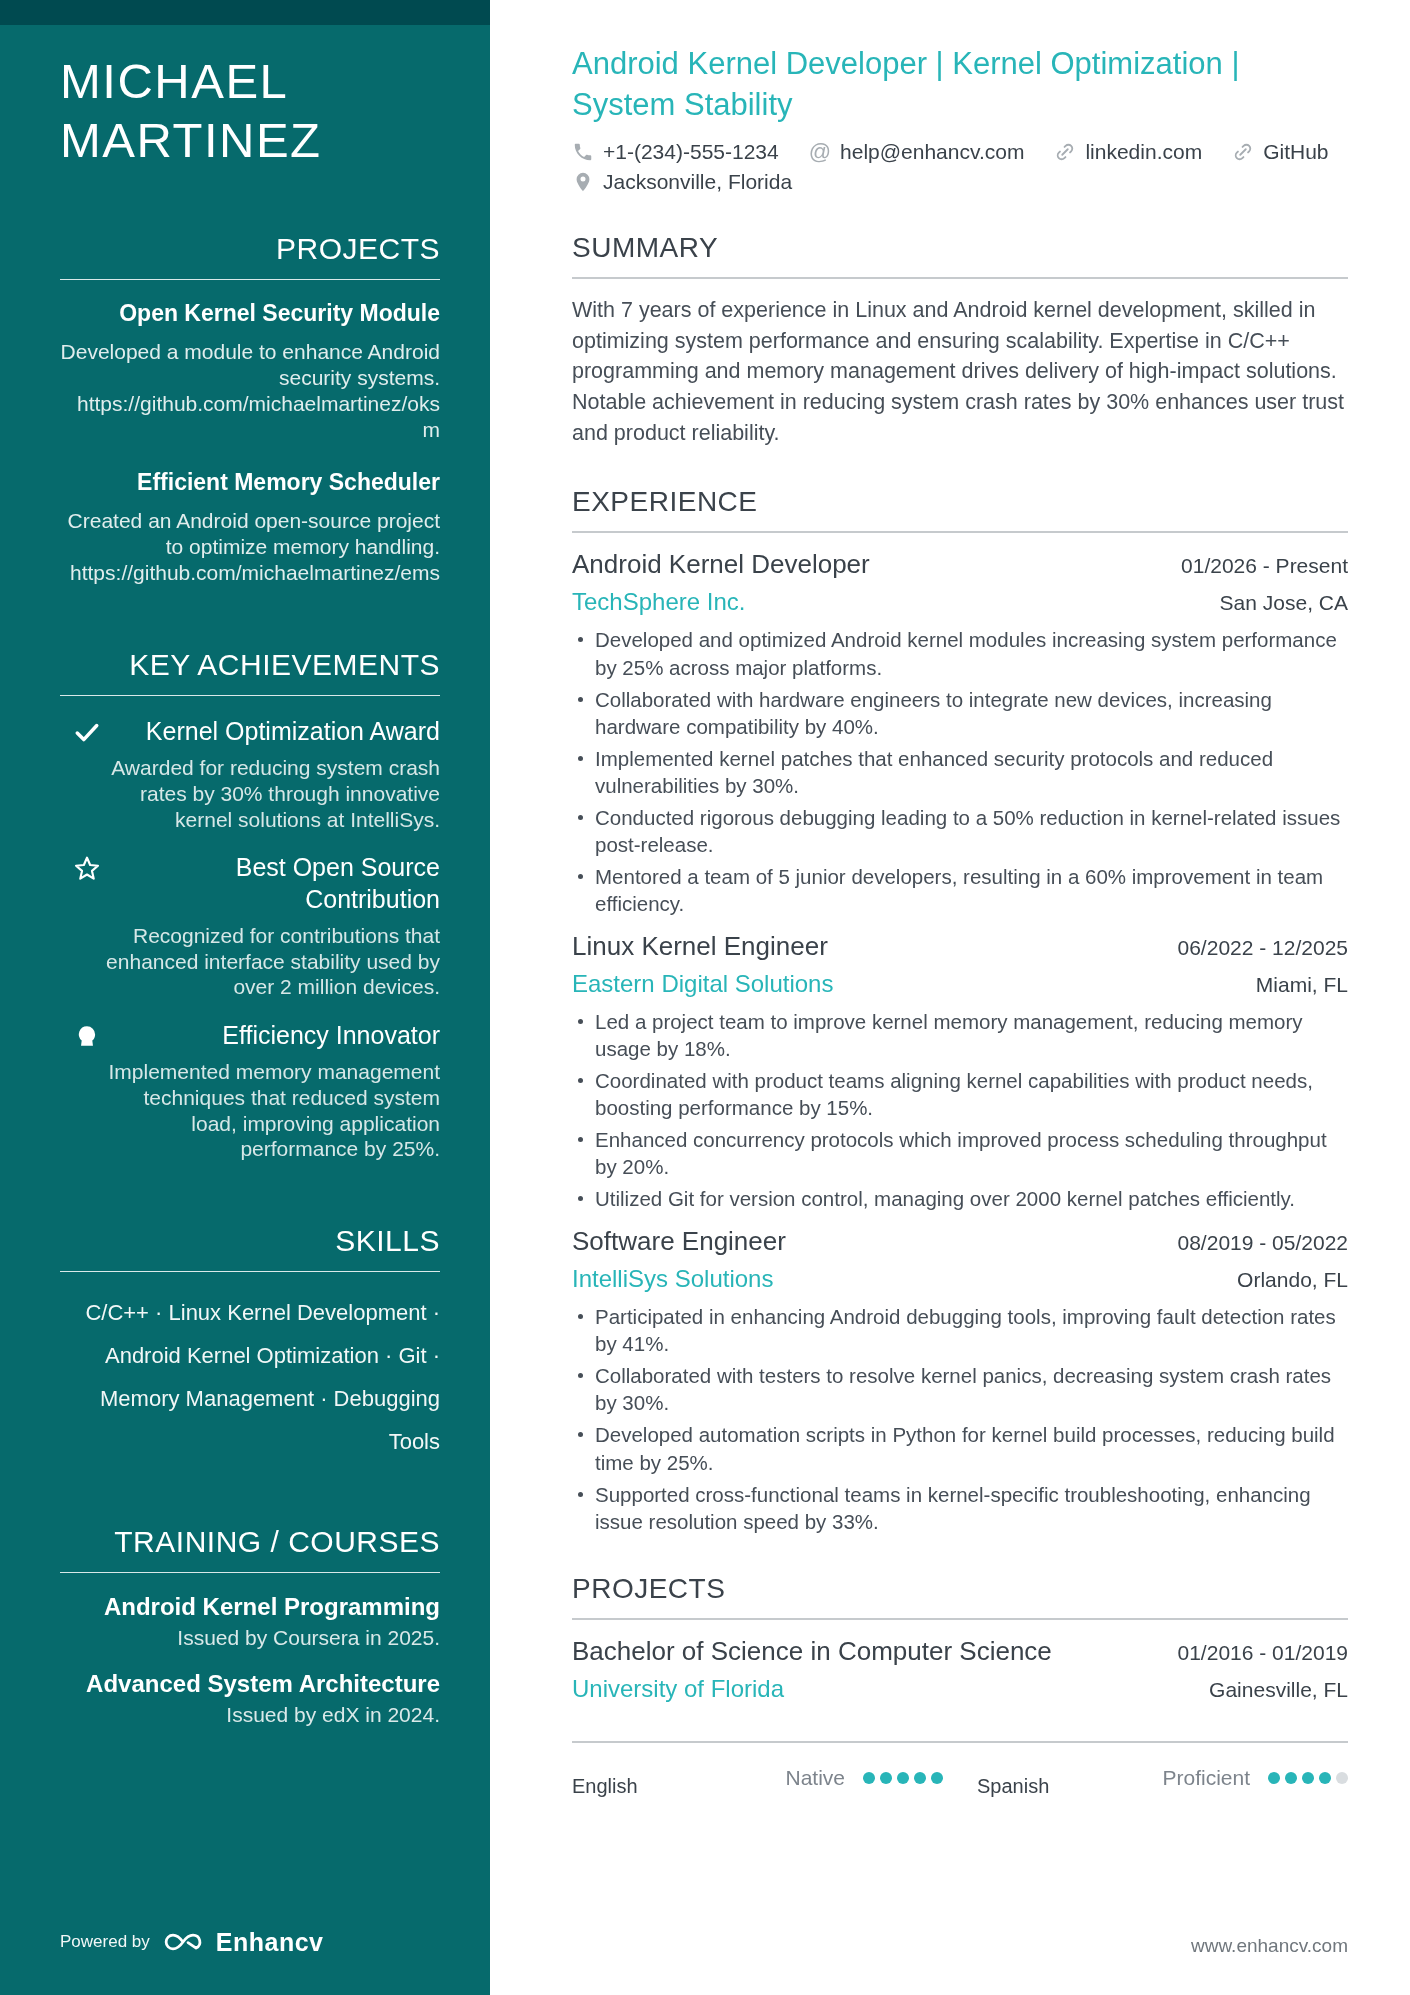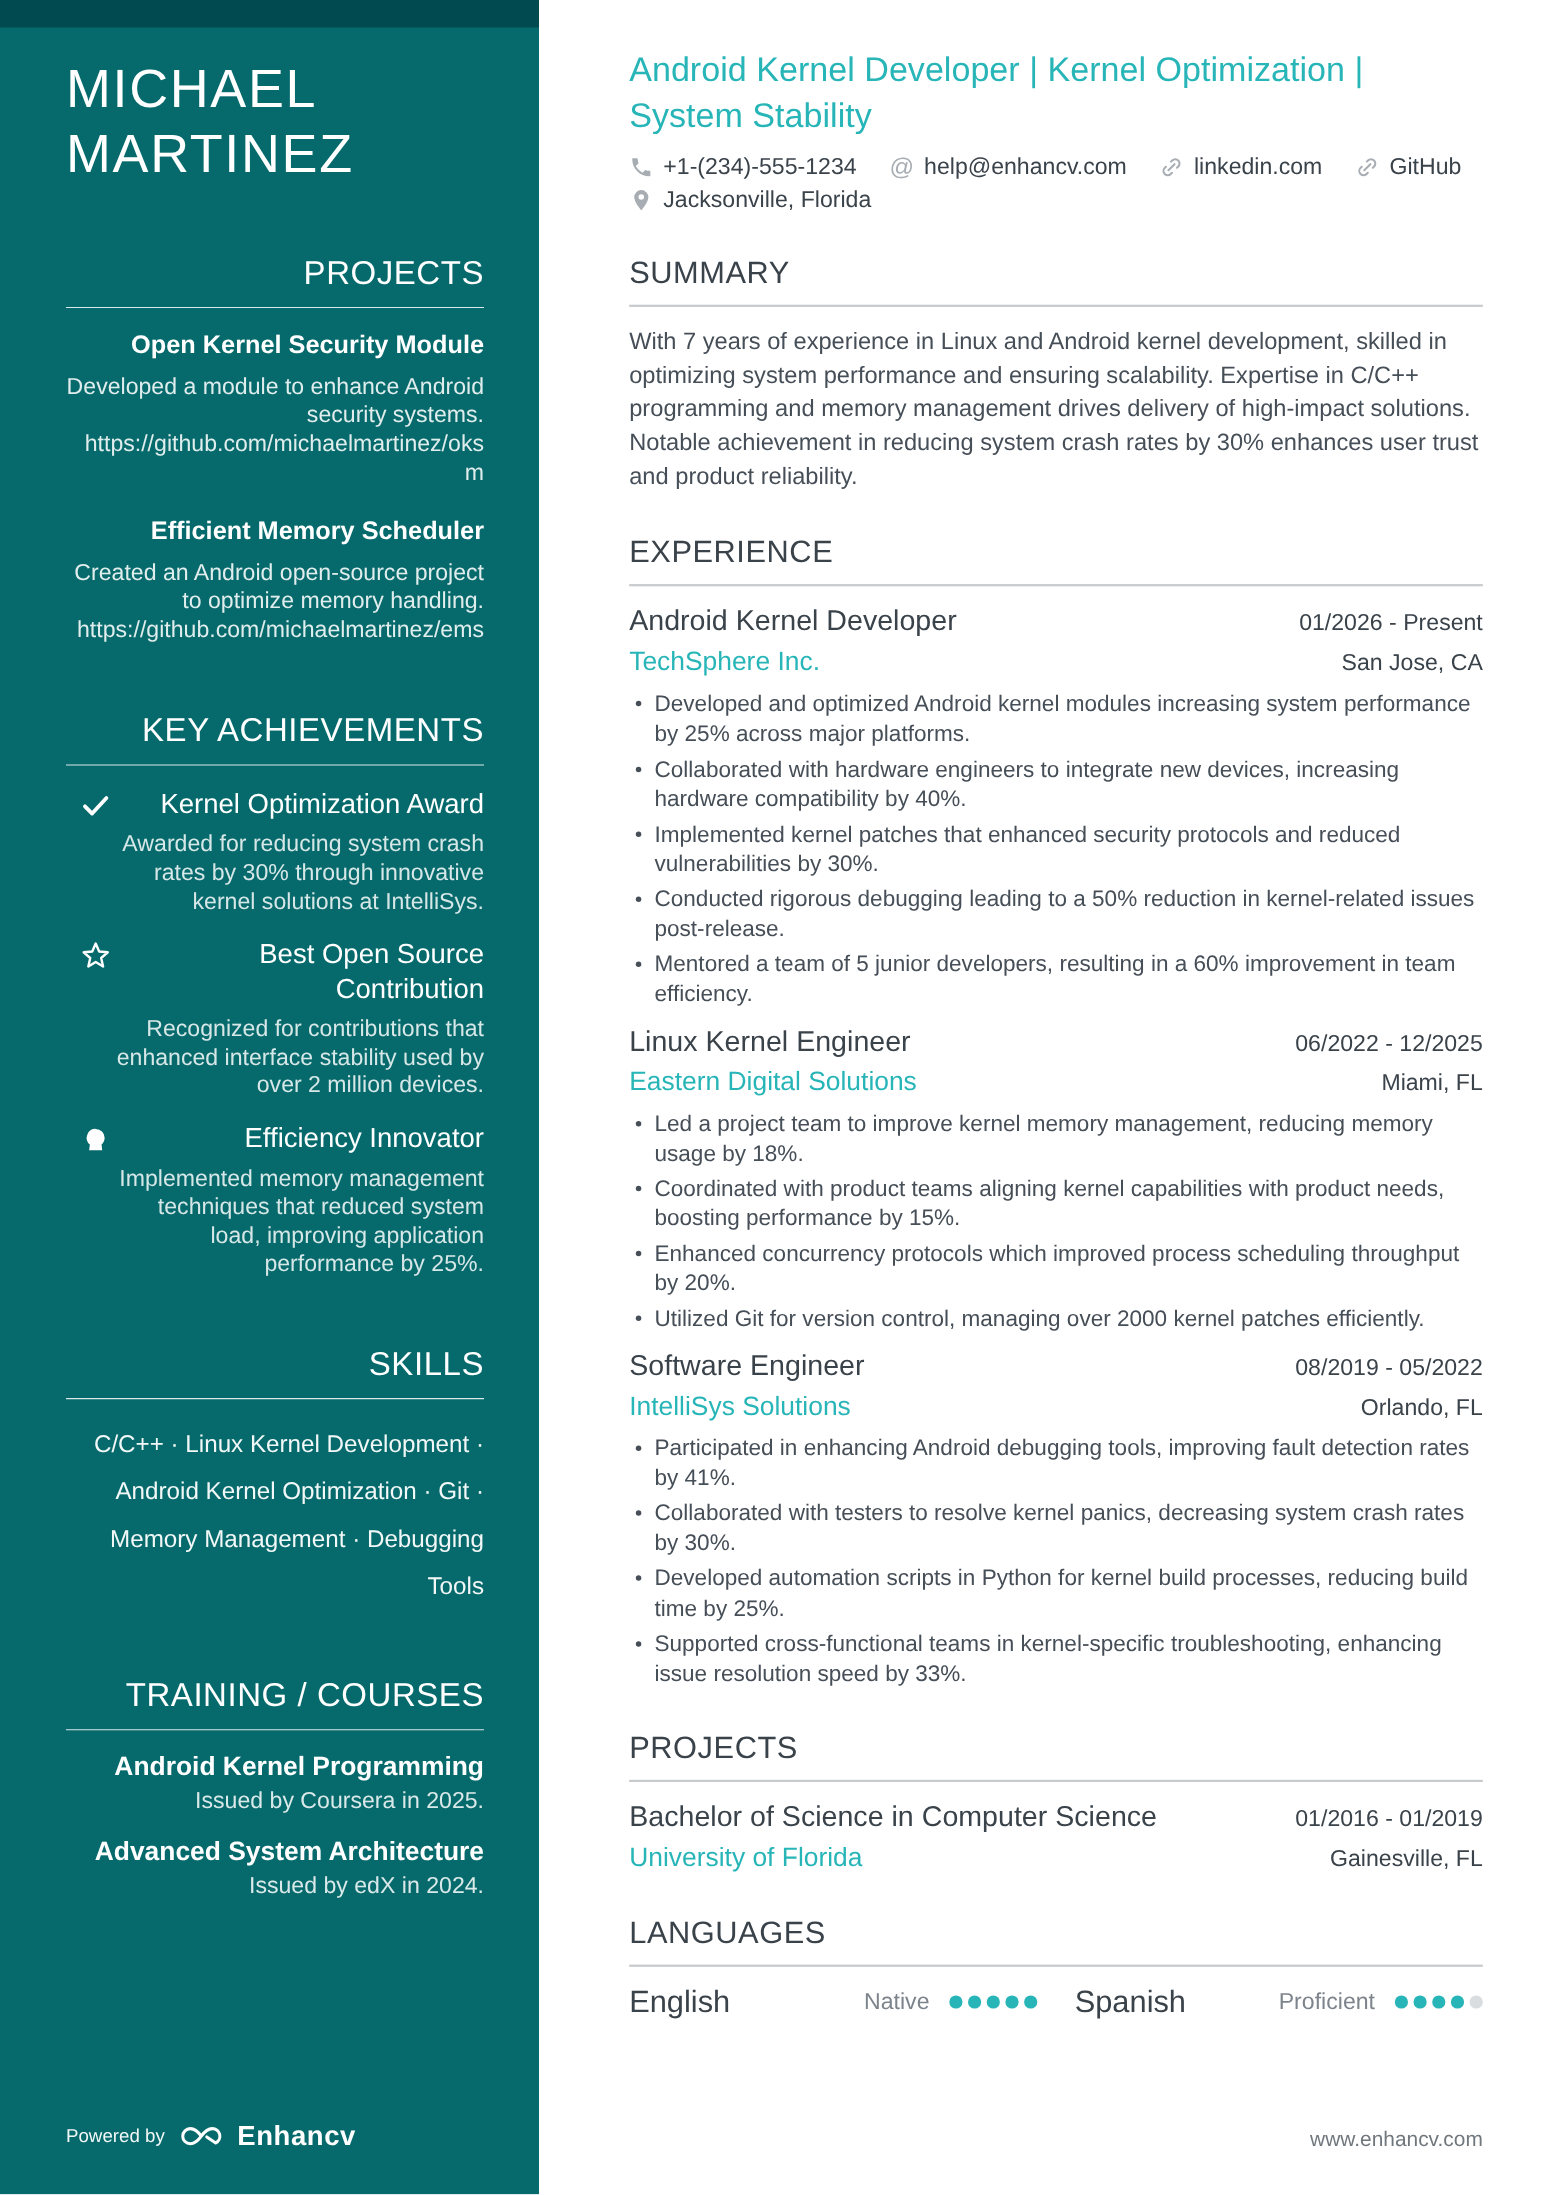--- a/index.html
+++ b/index.html
@@ -62,21 +62,21 @@
   .job-title{font-size:26px;font-weight:400;color:var(--text-dark);}
   .job-date{font-size:21px;color:var(--text-dark);white-space:nowrap;}
   .job-sub{display:flex;justify-content:space-between;align-items:baseline;margin-top:8px;}
   .company{font-size:24px;color:var(--accent);}
   .job-loc{font-size:21px;color:var(--text-dark);}
   .bullets{list-style:none;margin-top:10px;}
   .bullets li{position:relative;padding-left:23px;font-size:20.5px;line-height:1.32;color:var(--text-body);margin-bottom:5px;}
   .bullets li::before{content:"";position:absolute;left:6px;top:11px;width:5px;height:5px;border-radius:50%;background:var(--text-body);}
   .lang-row{display:grid;grid-template-columns:1fr 1fr;column-gap:34px;margin-top:10px;}
   .lang{display:flex;align-items:center;}
-  .lang-name{font-size:28px;color:var(--text-dark);}
+  .lang-name{font-size:20px;color:var(--text-dark);margin-top:16px;}
   .lang-level{font-size:21px;color:var(--text-gray);margin-left:auto;}
   .dots{display:flex;gap:5px;margin-left:18px;}
   .dot{width:12px;height:12px;border-radius:50%;background:var(--dot-empty);}
   .dot.filled{background:var(--accent);}
   .site-url{position:absolute;right:62px;bottom:38px;font-size:19px;color:#70777d;text-decoration:none;}
 </style>
 </head>
 <body>
 
 <div class="page">
@@ -290,21 +290,20 @@
         <h3 class="job-title">Bachelor of Science in Computer Science</h3>
         <span class="job-date">01/2016 - 01/2019</span>
       </div>
       <div class="job-sub">
         <span class="company">University of Florida</span>
         <span class="job-loc">Gainesville, FL</span>
       </div>
     </section>
 
     <section class="m-section">
-      <h2 class="main-h2">LANGUAGES</h2>
       <hr class="main-rule">
       <div class="lang-row">
         <div class="lang">
           <span class="lang-name">English</span>
           <span class="lang-level">Native</span>
           <span class="dots">
               <span class="dot filled"></span>
               <span class="dot filled"></span>
               <span class="dot filled"></span>
               <span class="dot filled"></span>

